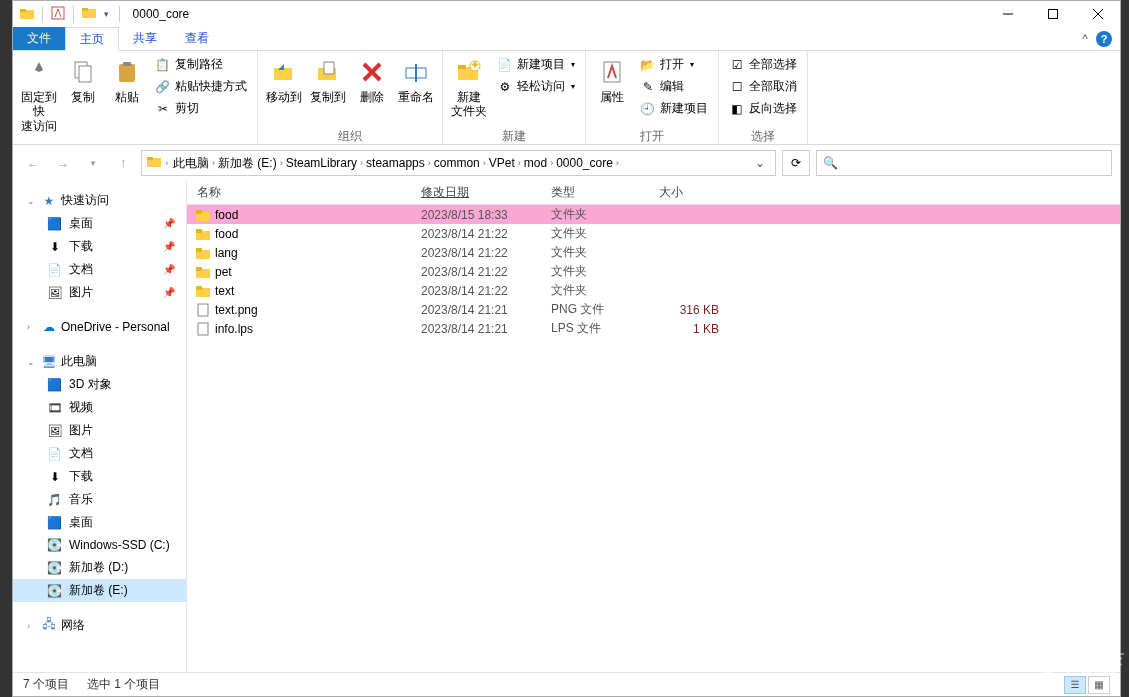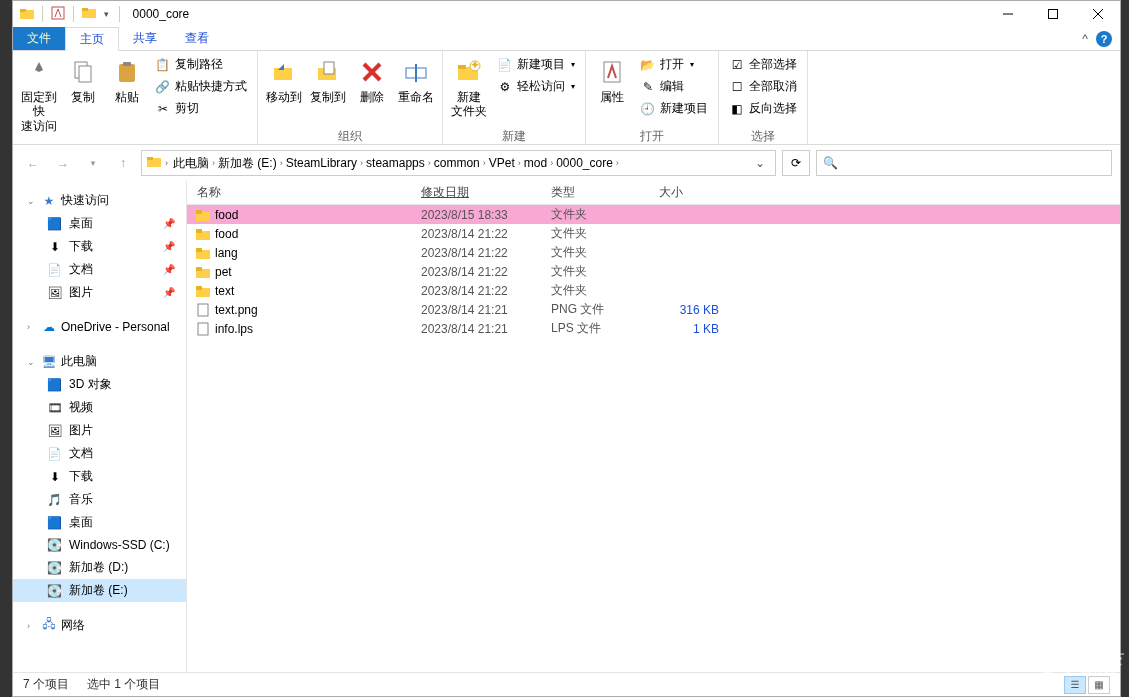--- a/index.html
+++ b/index.html
@@ -63,21 +63,21 @@
 .col-date { width: 130px; text-decoration: underline; }
 .col-type { width: 108px; }
 .col-size { width: 60px; text-align: left; padding-right: 10px; }
 .file-rows { flex: 1; overflow: auto; }
 .file-row { height: 19px; display: flex; align-items: center; cursor: pointer; }
 .file-row.selected { background: #f9a8d4; }
 .file-row .fic { width: 16px; height: 16px; margin: 0 4px 0 8px; }
 .file-row .fname { width: 206px; }
 .file-row .fdate { width: 130px; color: #555; }
 .file-row .ftype { width: 108px; color: #555; }
-.file-row .fsize { width: 60px; text-align: right; color: #1d4ed8; }
+.file-row .fsize { width: 60px; text-align: right; color: #7f1d1d; }
 
 
 .status { height: 24px; border-top: 1px solid #e5e5e5; display: flex; align-items: center; padding: 0 10px; gap: 18px; color: #333; }
 .status-right { margin-left: auto; display: flex; gap: 2px; }
 .view-btn { width: 22px; height: 18px; border: 1px solid #ccc; display: flex; align-items: center; justify-content: center; cursor: pointer; font-size: 10px; color: #555; }
 .view-btn.active { background: #cce8ff; border-color: #99c9ef; }
 
 
 .watermark { position: absolute; right: 8px; bottom: 16px; color: rgba(255,255,255,0.6); font-size: 28px; font-weight: normal; font-style: italic; pointer-events: none; }
 

